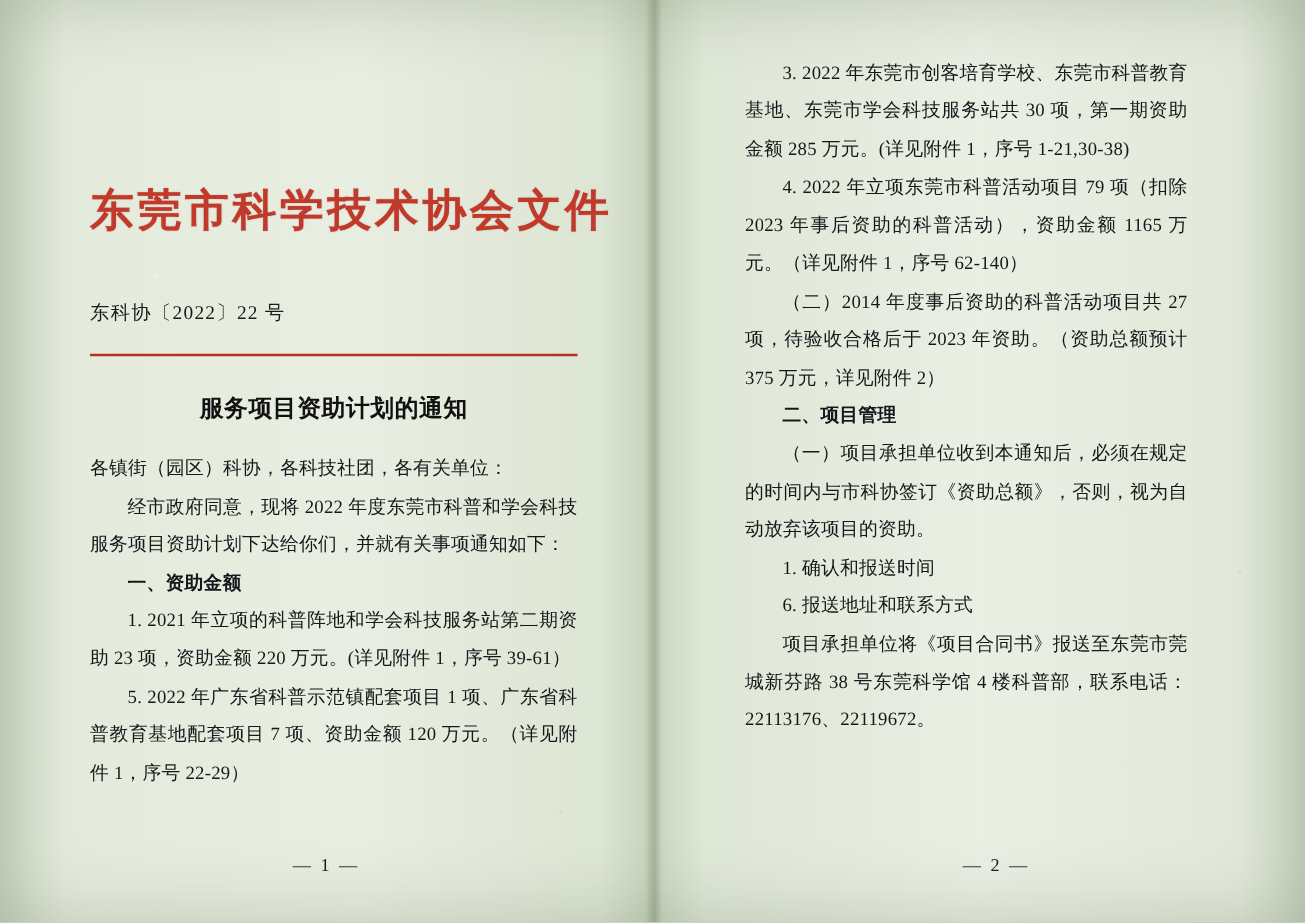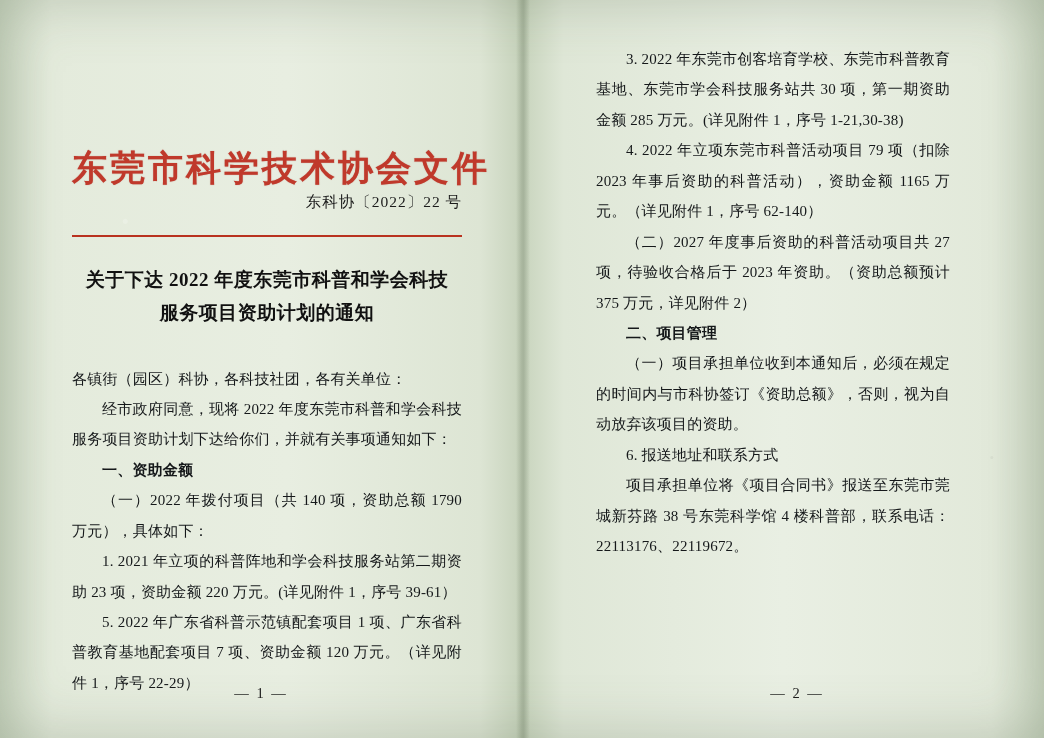--- a/index.html
+++ b/index.html
@@ -66,21 +66,22 @@
     text-align: center;
     color: #c0392b;
     font-family: "Liberation Serif", "DejaVu Serif", serif;
     font-weight: bold;
     font-size: 35px;
     letter-spacing: 3px;
     text-shadow: 0 0 1px rgba(160,40,30,0.5);
     white-space: nowrap;
   }
   .doc-number {
-    text-align: right;
+    margin-top: 48px;
+    text-align: left;
     font-size: 15.5px;
     color: #1b1b1b;
     letter-spacing: 1px;
   }
   .red-rule {
     margin: 22px 0 0 0;
     height: 2px;
     background: #b9321f;
   }
   .doc-title {
@@ -88,21 +89,21 @@
     text-align: center;
     font-size: 19px;
     font-weight: bold;
     color: #111;
     line-height: 1.75;
     letter-spacing: 0.5px;
   }
 
   
   .body-text {
-    margin-top: 34px;
+    margin-top: 16px;
     font-size: 15px;
     color: #15181a;
     line-height: 2.03;
     text-align: justify;
     text-justify: inter-ideograph;
     letter-spacing: 0.2px;
   }
   .body-text p {
     margin: 0;
   }
@@ -153,41 +154,40 @@
 <div class="scan">
   <div class="paper-left"></div>
   <div class="paper-right"></div>
   <div class="gutter"></div>
 
   <div class="col col-left">
     <div class="masthead">东莞市科学技术协会文件</div>
     <div class="doc-number">东科协〔2022〕22 号</div>
     <div class="red-rule"></div>
     <div class="doc-title">
-      <div>关于下达 2022 年度东莞市科普和学会科技</div>
       <div>服务项目资助计划的通知</div>
     </div>
     <div class="body-text">
       <p class="p-noindent">各镇街（园区）科协，各科技社团，各有关单位：</p>
       <p class="p-indent">经市政府同意，现将 2022 年度东莞市科普和学会科技服务项目资助计划下达给你们，并就有关事项通知如下：</p>
       <p class="p-bold">一、资助金额</p>
-      <p class="p-indent">（一）2022 年拨付项目（共 140 项，资助总额 1790 万元），具体如下：</p>
       <p class="p-indent">1. 2021 年立项的科普阵地和学会科技服务站第二期资助 23 项，资助金额 220 万元。(详见附件 1，序号 39-61）</p>
       <p class="p-indent">5. 2022 年广东省科普示范镇配套项目 1 项、广东省科普教育基地配套项目 7 项、资助金额 120 万元。（详见附件 1，序号 22-29）</p>
     </div>
     <div class="page-num">— 1 —</div>
   </div>
 
   <div class="col col-right">
     <div class="body-text">
       <p class="p-indent">3. 2022 年东莞市创客培育学校、东莞市科普教育基地、东莞市学会科技服务站共 30 项，第一期资助金额 285 万元。(详见附件 1，序号 1-21,30-38)</p>
       <p class="p-indent">4. 2022 年立项东莞市科普活动项目 79 项（扣除 2023 年事后资助的科普活动），资助金额 1165 万元。（详见附件 1，序号 62-140）</p>
-      <p class="p-indent">（二）2027 年度事后资助的科普活动项目共 27 项，待验收合格后于 2023 年资助。（资助总额预计 375 万元，详见附件 2）</p>
+      <p class="p-indent">（二）2014 年度事后资助的科普活动项目共 27 项，待验收合格后于 2023 年资助。（资助总额预计 375 万元，详见附件 2）</p>
       <p class="p-bold">二、项目管理</p>
       <p class="p-indent">（一）项目承担单位收到本通知后，必须在规定的时间内与市科协签订《资助总额》，否则，视为自动放弃该项目的资助。</p>
+      <p class="p-indent">1. 确认和报送时间</p>
       <p class="p-indent">6. 报送地址和联系方式</p>
       <p class="p-indent">项目承担单位将《项目合同书》报送至东莞市莞城新芬路 38 号东莞科学馆 4 楼科普部，联系电话：22113176、22119672。</p>
 
     </div>
     <div class="page-num">— 2 —</div>
   </div>
 
   <div class="speckle"></div>
   <div class="edge-shadow"></div>
 </div>

